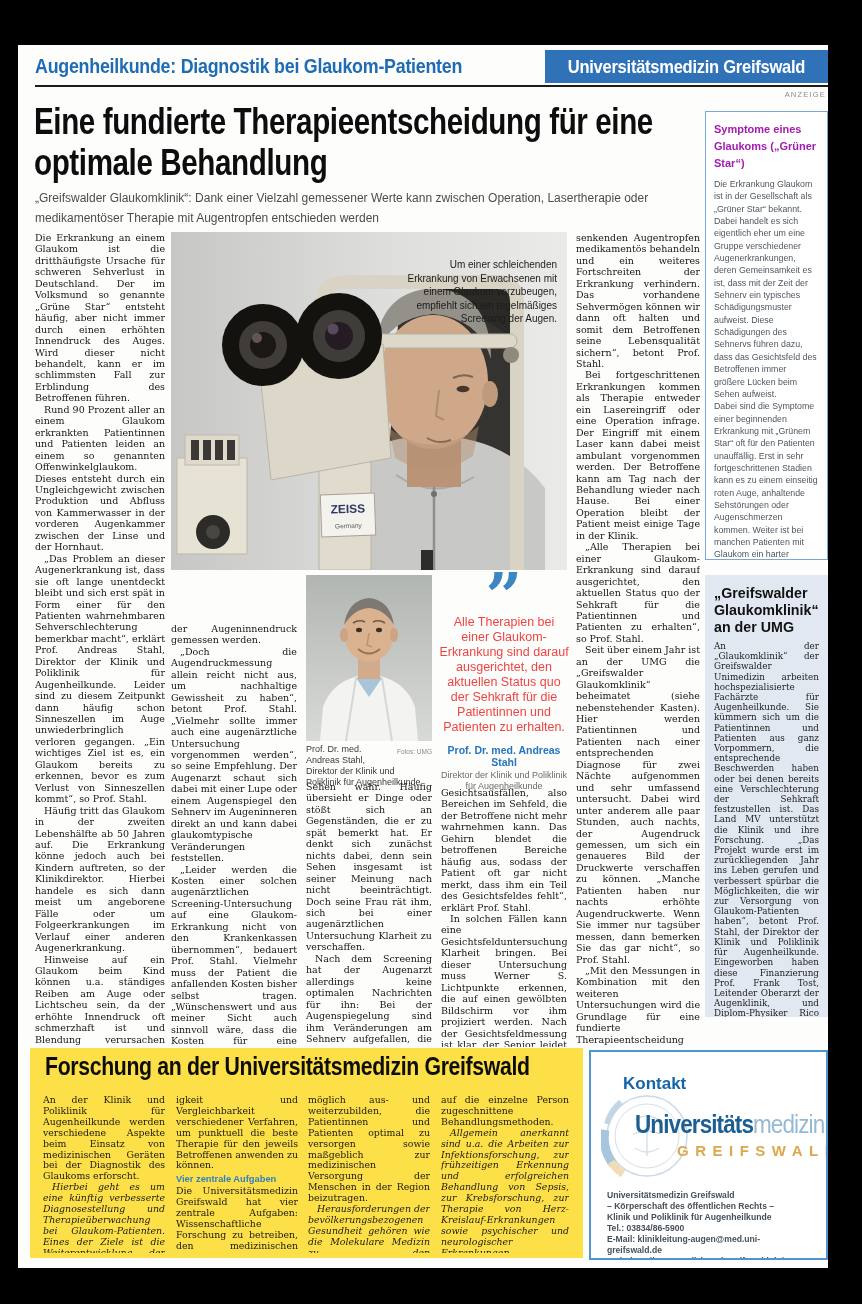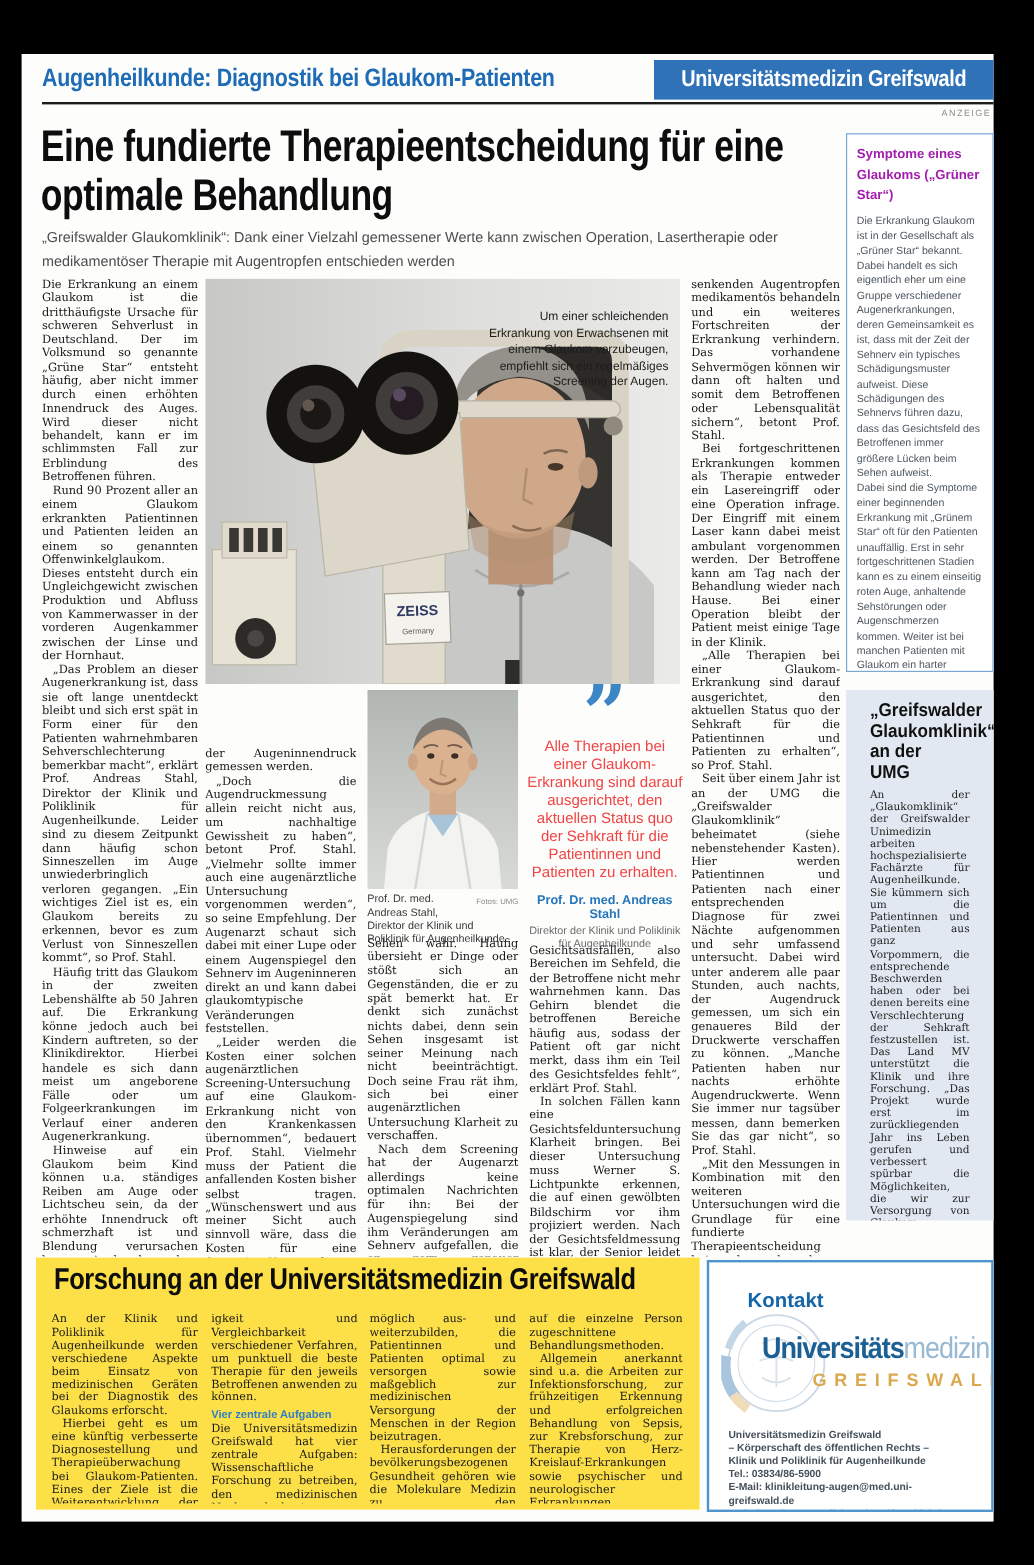--- a/index.html
+++ b/index.html
@@ -47,34 +47,34 @@
   .qtext{font-size:12.5px;line-height:15px;color:#ef4444;}
   .qauthor{margin-top:9px;font-size:10.5px;font-weight:700;color:#2576bd;}
   .qrole{margin-top:2px;font-size:9px;line-height:11px;color:#6b6b6b;}
 
   
   .sbox1{position:absolute;left:687px;top:66px;width:123px;height:449px;box-sizing:border-box;
          background:#fff;border:1px solid #7aa8d4;padding:9px 8px;overflow:hidden;}
   .sbox1 h3{margin:0 0 6px 0;font-size:11px;line-height:17px;color:#a21caf;font-weight:700;}
   .sbox1 p{margin:0;font-size:8.8px;line-height:12.35px;color:#4e575f;}
   .sbox2{position:absolute;left:687px;top:530px;width:123px;height:442px;box-sizing:border-box;
-         background:#e2e8f1;padding:9px 20px;overflow:hidden;}
+         background:#e2e8f1;padding:9px 9px;overflow:hidden;}
   .sbox2 h3{margin:0 0 6px 0;font-size:15.5px;line-height:17px;color:#111;font-weight:700;
          transform:scaleX(.92);transform-origin:left top;}
   .sbox2 p{margin:0;font-family:"DejaVu Serif","Liberation Serif",serif;font-size:8.8px;line-height:10.2px;
          text-align:justify;color:#1d1d1d;hyphens:auto;}
 
   
   .research{position:absolute;left:12px;top:1003px;width:553px;height:210px;background:#fde047;overflow:hidden;}
   .research h2{position:absolute;left:15px;top:4px;margin:0;font-size:25px;font-weight:700;color:#0d0d0d;
          letter-spacing:-.4px;transform:scaleX(.85);transform-origin:left top;white-space:nowrap;}
   .rcol{position:absolute;top:47px;width:122px;height:158px;font-family:"DejaVu Serif","Liberation Serif",serif;
          font-size:9.4px;line-height:10.9px;text-align:justify;color:#1a1a1a;overflow:hidden;hyphens:auto;}
   .rcol p{margin:0;}
-  .rcol p + p{text-indent:9px;}
+  .rcol p + p{text-indent:9px;font-style:italic;}
   .rcol .subhead{display:block;margin:3px 0 1px 0;font-family:"Liberation Sans",sans-serif;
          font-size:9.3px;font-weight:700;color:#2f7fc1;text-indent:0;}
   .rc1{left:13px;} .rc2{left:146px;} .rc3{left:278px;} .rc4{left:411px;width:128px;}
 
   
   .contact{position:absolute;left:571px;top:1005px;width:239px;height:210px;box-sizing:border-box;
          background:#fff;border:2px solid #4f94cd;overflow:hidden;}
   .contact h3{position:absolute;left:16px;top:6px;margin:16px;font-size:17px;font-weight:700;color:#1565a9;}
   .logo{position:absolute;left:8px;top:32px;width:222px;height:104px;}
   .logo .seal{position:absolute;left:2px;top:6px;}
@@ -222,21 +222,21 @@
     <div class="qauthor">Prof. Dr. med. Andreas Stahl</div>
     <div class="qrole">Direktor der Klinik und Poliklinik für Augenheilkunde</div>
   </div>
 
   <div class="col col4">
     <p>Gesichtsausfällen, also Bereichen im Sehfeld, die der Betroffene nicht mehr wahrnehmen kann. Das Gehirn blendet die betroffenen Bereiche häufig aus, sodass der Patient oft gar nicht merkt, dass ihm ein Teil des Gesichtsfeldes fehlt“, erklärt Prof. Stahl.</p>
     <p>In solchen Fällen kann eine Gesichtsfelduntersuchung Klarheit bringen. Bei dieser Untersuchung muss Werner S. Lichtpunkte erkennen, die auf einen gewölbten Bildschirm vor ihm projiziert werden. Nach der Gesichtsfeldmessung ist klar, der Senior leidet an einem beginnenden Glaukom. „In diesem Stadium der Erkrankung können wir meist sehr gut mit druck-</p>
   </div>
 
   <div class="col col5">
-    <p>senkenden Augentropfen medikamentös behandeln und ein weiteres Fortschreiten der Erkrankung verhindern. Das vorhandene Sehvermögen können wir dann oft halten und somit dem Betroffenen oder Lebensqualität sichern“, betont Prof. Stahl.</p>
+    <p>senkenden Augentropfen medikamentös behandeln und ein weiteres Fortschreiten der Erkrankung verhindern. Das vorhandene Sehvermögen können wir dann oft halten und somit dem Betroffenen seine Lebensqualität sichern“, betont Prof. Stahl.</p>
     <p>Bei fortgeschrittenen Erkrankungen kommen als Therapie entweder ein Lasereingriff oder eine Operation infrage. Der Eingriff mit einem Laser kann dabei meist ambulant vorgenommen werden. Der Betroffene kann am Tag nach der Behandlung wieder nach Hause. Bei einer Operation bleibt der Patient meist einige Tage in der Klinik.</p>
     <p>„Alle Therapien bei einer Glaukom-Erkrankung sind darauf ausgerichtet, den aktuellen Status quo der Sehkraft für die Patientinnen und Patienten zu erhalten“, so Prof. Stahl.</p>
     <p>Seit über einem Jahr ist an der UMG die „Greifswalder Glaukomklinik“ beheimatet (siehe nebenstehender Kasten). Hier werden Patientinnen und Patienten nach einer entsprechenden Diagnose für zwei Nächte aufgenommen und sehr umfassend untersucht. Dabei wird unter anderem alle paar Stunden, auch nachts, der Augendruck gemessen, um sich ein genaueres Bild der Druckwerte verschaffen zu können. „Manche Patienten haben nur nachts erhöhte Augendruckwerte. Wenn Sie immer nur tagsüber messen, dann bemerken Sie das gar nicht“, so Prof. Stahl.</p>
     <p>„Mit den Messungen in Kombination mit den weiteren Untersuchungen wird die Grundlage für eine fundierte Therapieentscheidung bei der komplexen Erkrankung mit einem Glaukom gelegt. Es kann qualifiziert und gestützt auf eine Vielzahl an gemessenen Werten die individuell beste Therapieentscheidung getroffen werden“, so der Direktor der Klinik.</p>
 
   </div>
 
   <aside class="sbox1">
     <h3>Symptome eines Glaukoms („Grüner Star“)</h3>
     <p>Die Erkrankung Glaukom ist in der Gesellschaft als „Grüner Star“ bekannt. Dabei handelt es sich eigentlich eher um eine Gruppe verschiedener Augenerkrankungen, deren Gemeinsamkeit es ist, dass mit der Zeit der Sehnerv ein typisches Schädigungsmuster aufweist. Diese Schädigungen des Sehnervs führen dazu, dass das Gesichtsfeld des Betroffenen immer größere Lücken beim Sehen aufweist.</p>

